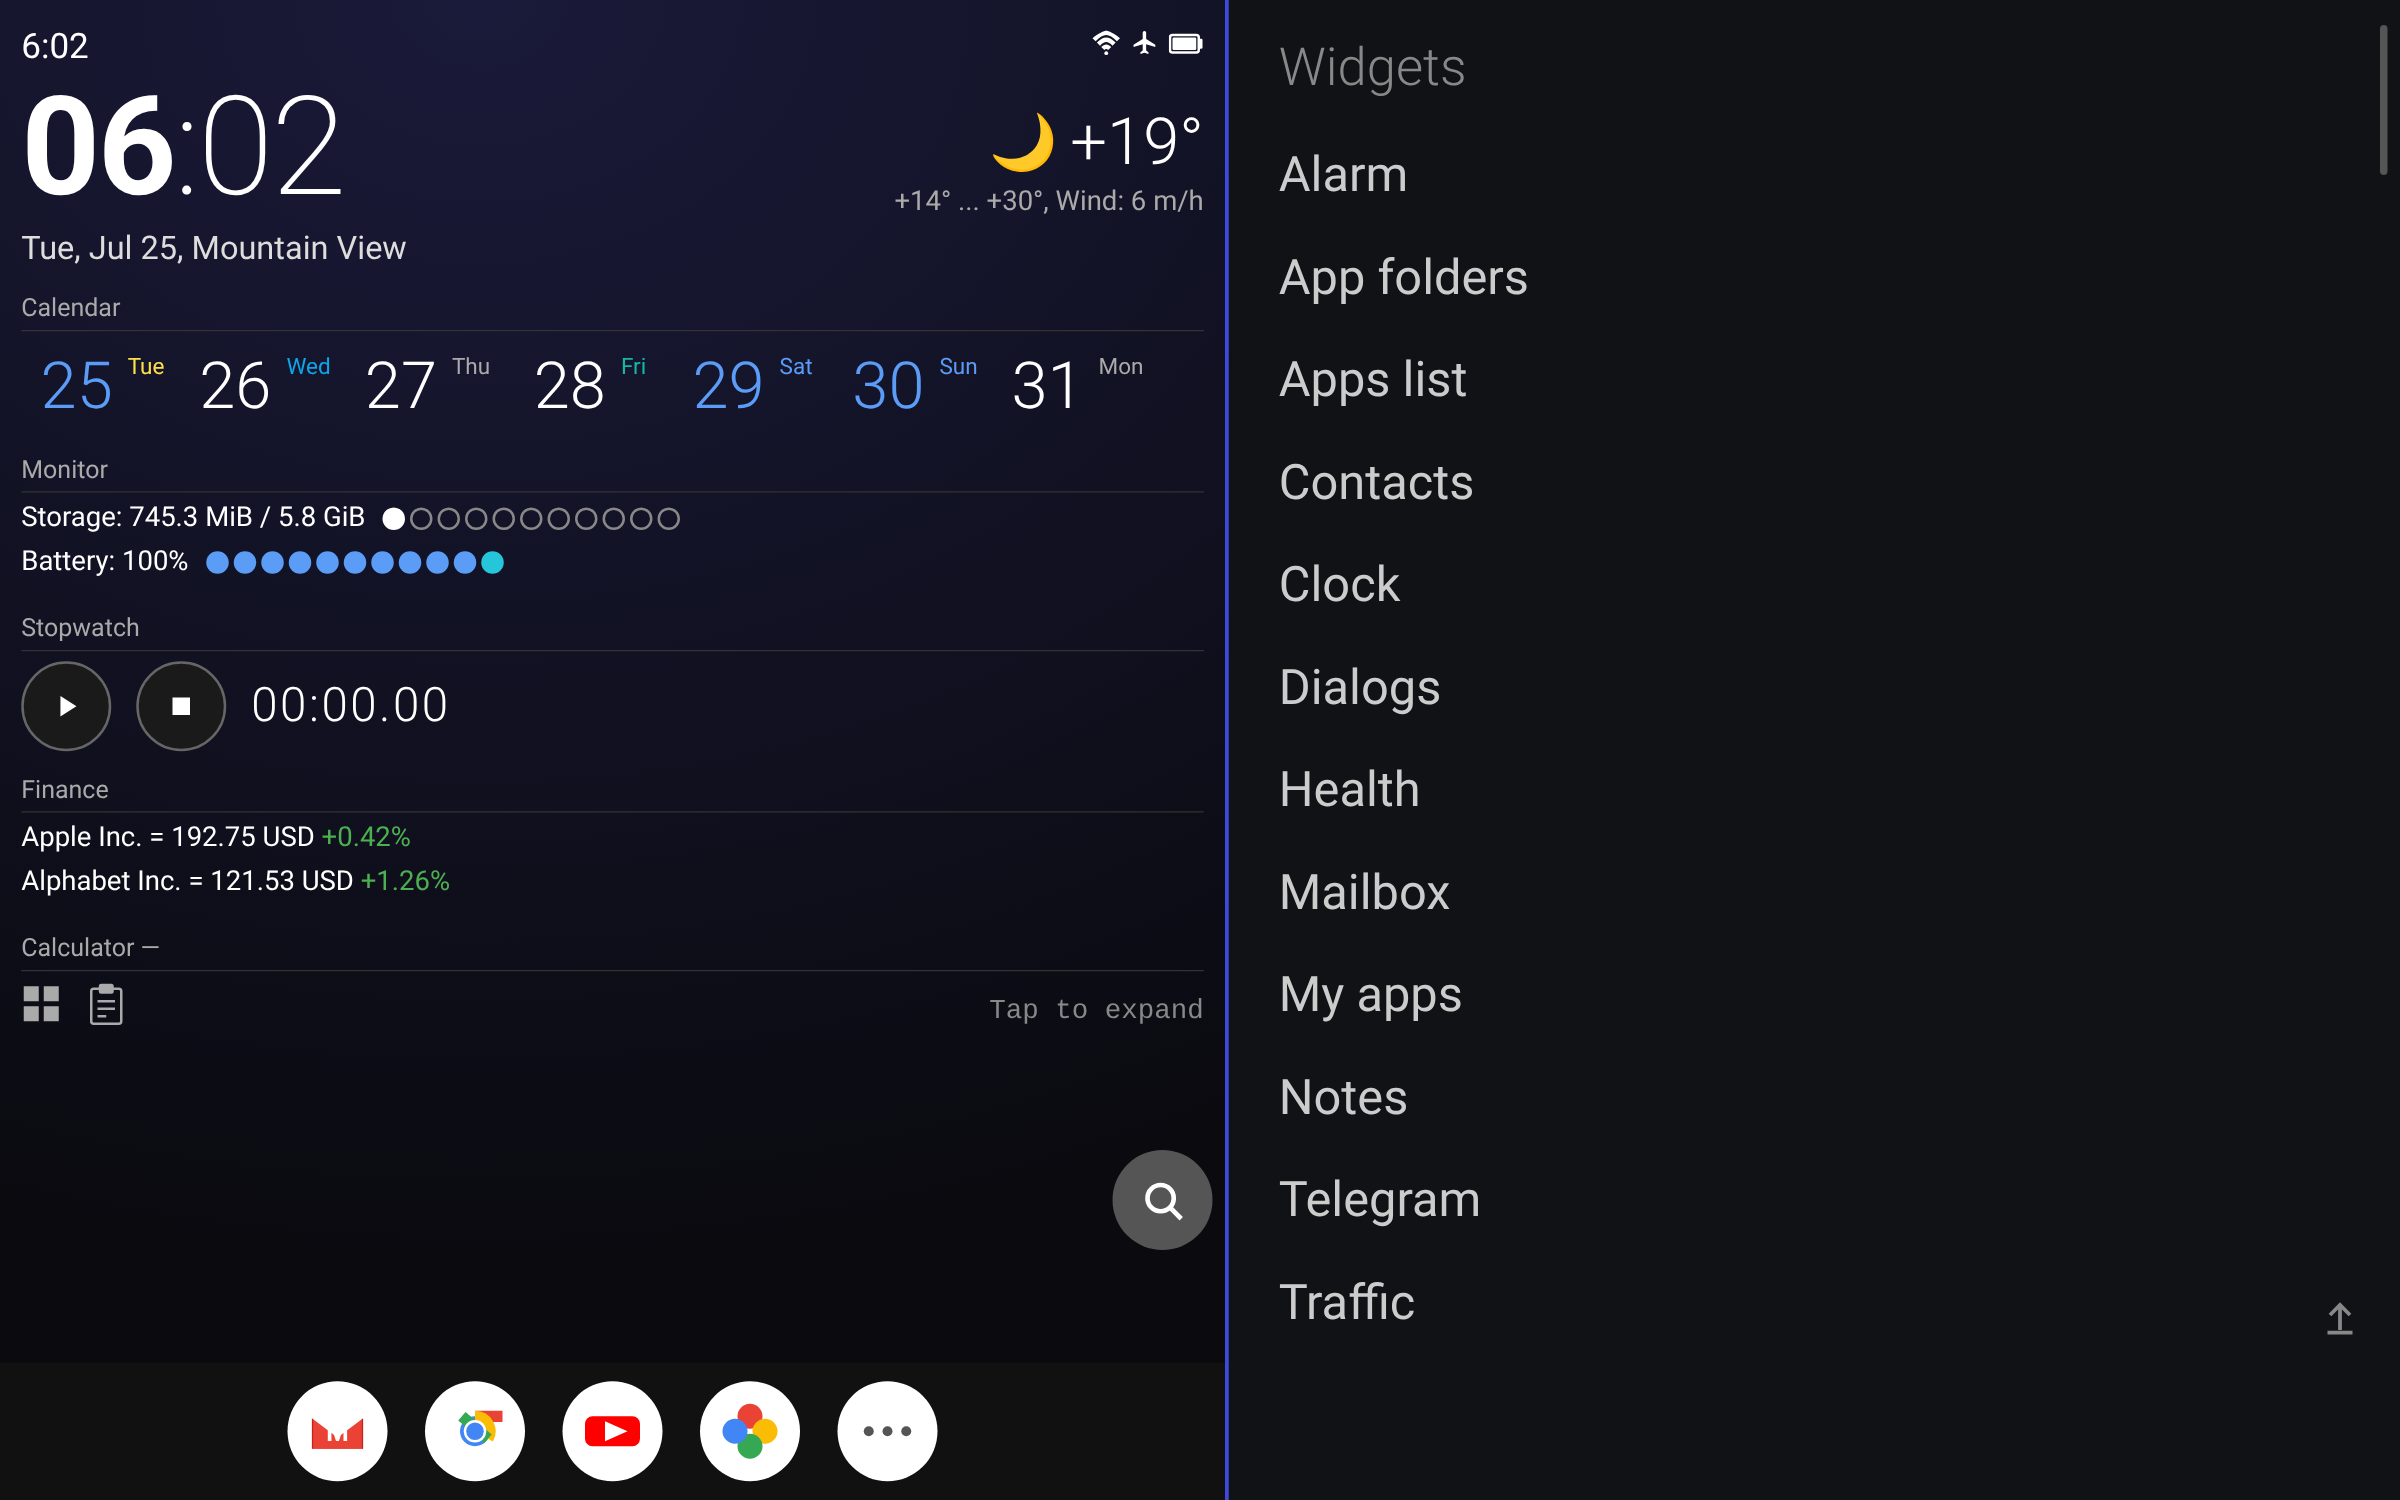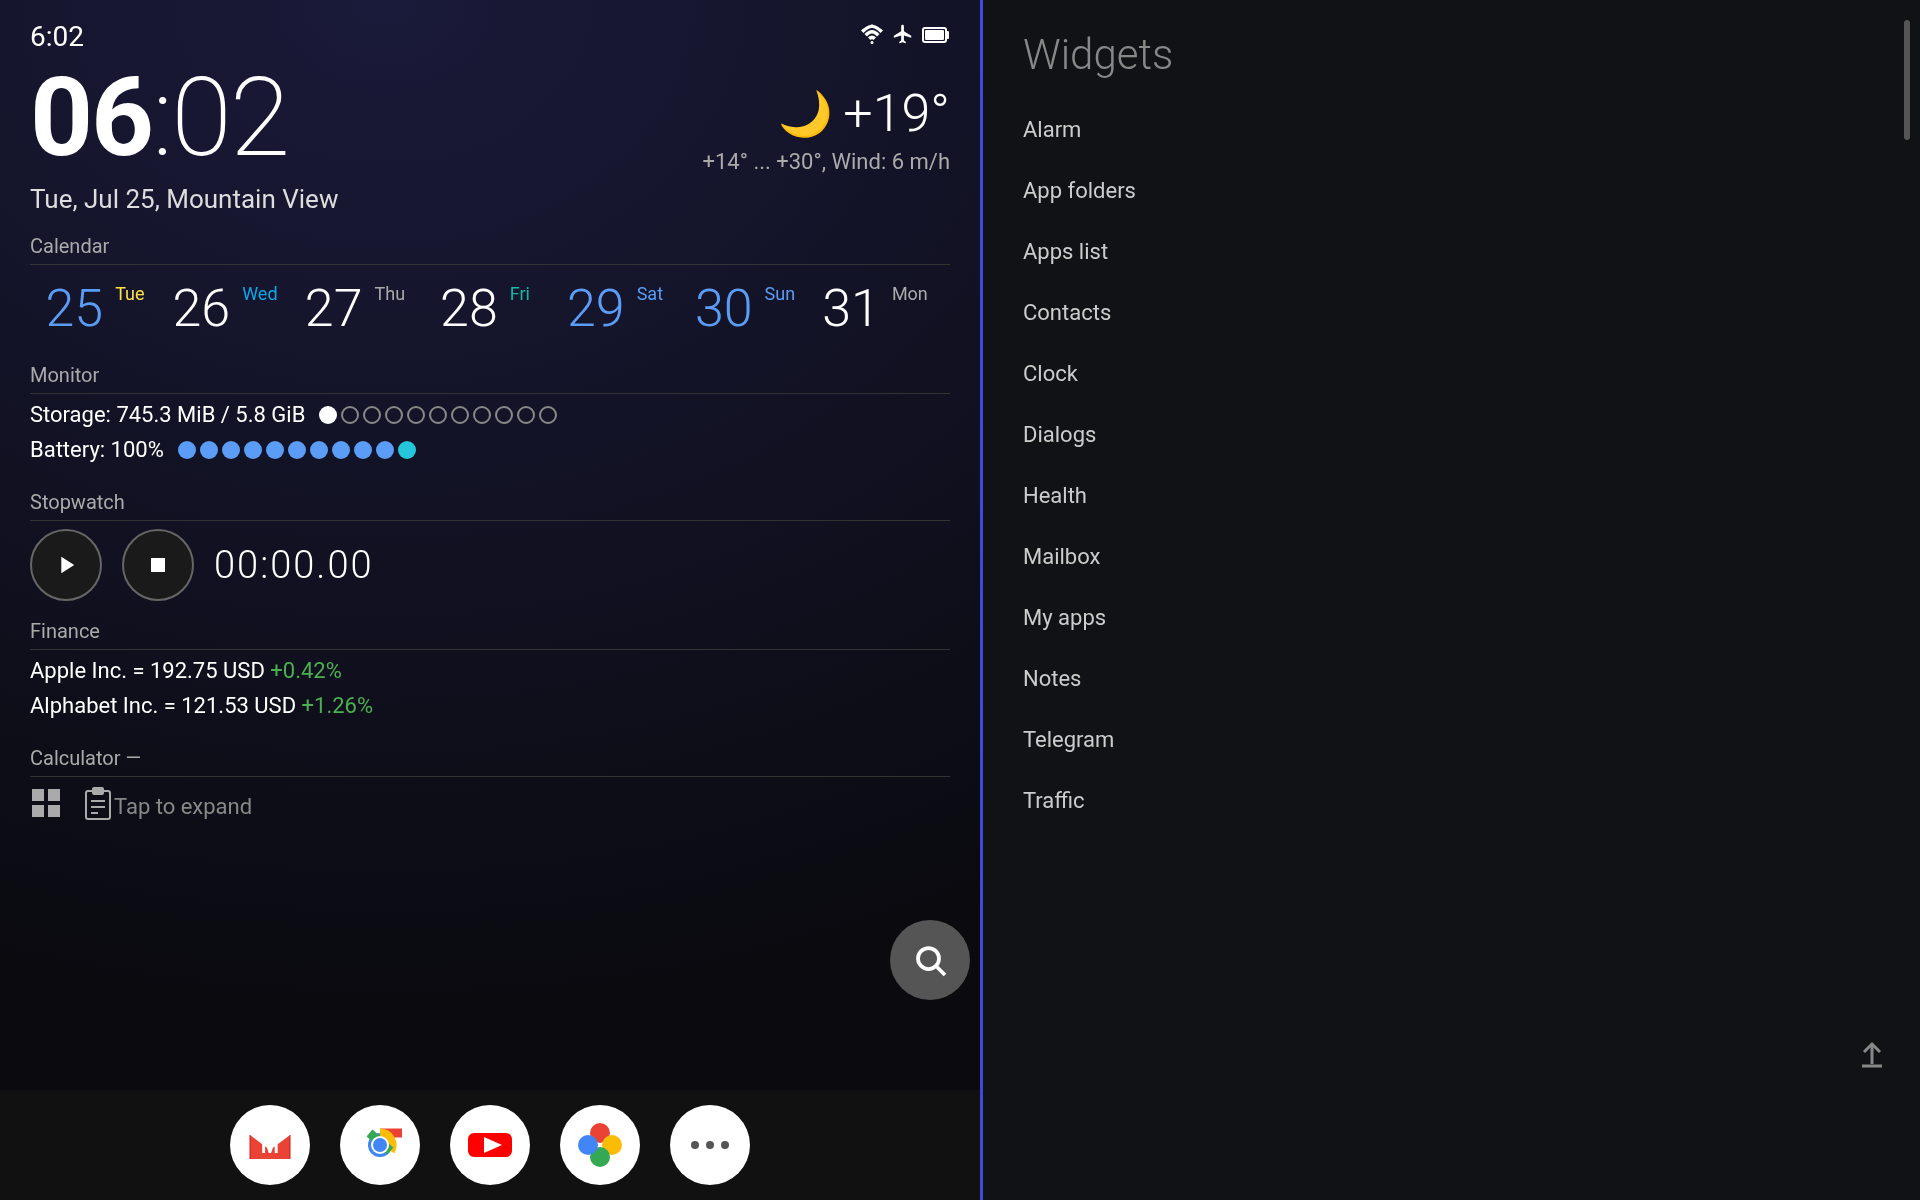--- a/index.html
+++ b/index.html
@@ -26,21 +26,21 @@
       position: relative;
       z-index: 1;
       display: flex;
       height: 100%;
     }
 
     
     .left-panel {
       width: 980px;
       height: 100%;
-      padding: 20px 30px;
+      padding: 20px 17px;
       display: flex;
       flex-direction: column;
     }
 
     
     .status-bar {
       display: flex;
       justify-content: space-between;
       align-items: center;
       margin-bottom: 10px;
@@ -214,21 +214,23 @@
       margin-bottom: 10px;
     }
     .finance-positive {
       color: #4caf50;
     }
 
     
     .calc-row {
       display: flex;
       align-items: center;
+      justify-content: space-between;
       margin-top: 8px;
+      font-family: Liberation Mono, monospace;
     }
     .calc-icons {
       display: flex;
       gap: 20px;
       align-items: center;
     }
     .calc-icon {
       font-size: 30px;
       color: #aaa;
     }
@@ -291,21 +293,21 @@
       overflow-y: auto;
       position: relative;
     }
     .widgets-title {
       font-size: 42px;
       color: #888;
       font-weight: 300;
       margin-bottom: 20px;
     }
     .widget-list-item {
-      font-size: 22px;
+      font-size: 39px;
       color: #ccc;
       padding: 18px 0;
       border-bottom: none;
       cursor: pointer;
     }
 
     
     .scrollbar {
       position: absolute;
       right: 10px;

